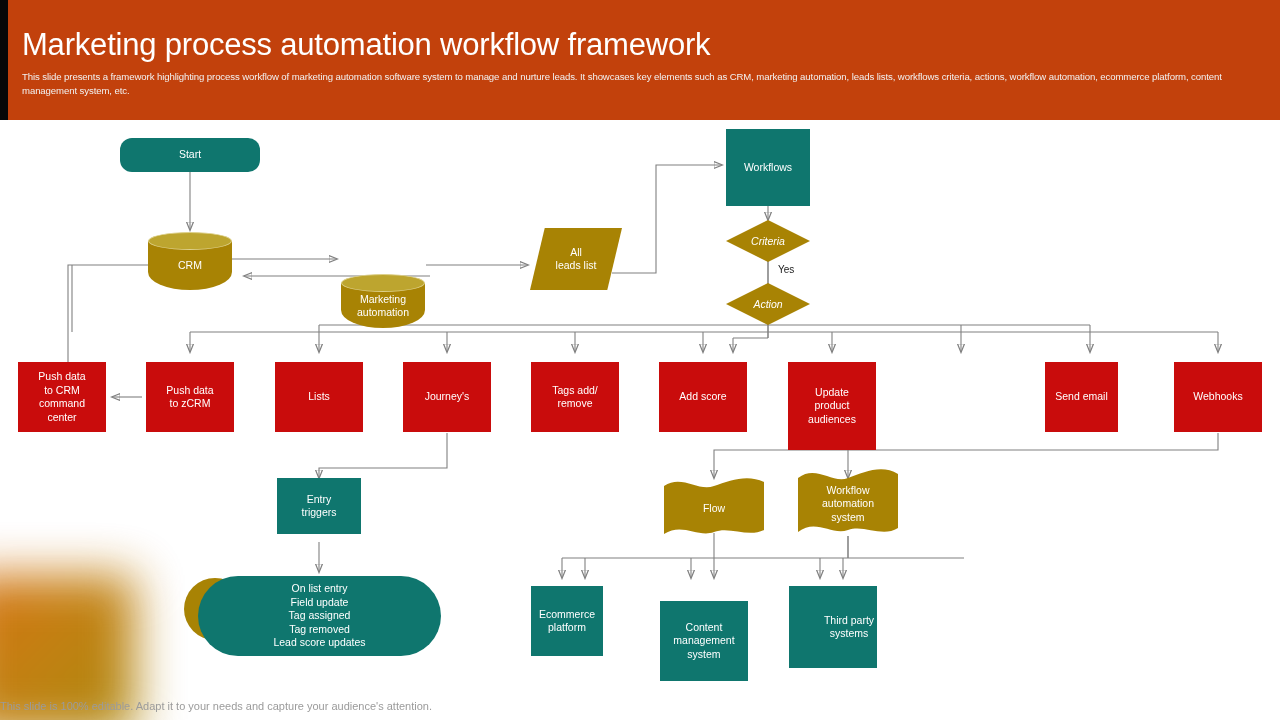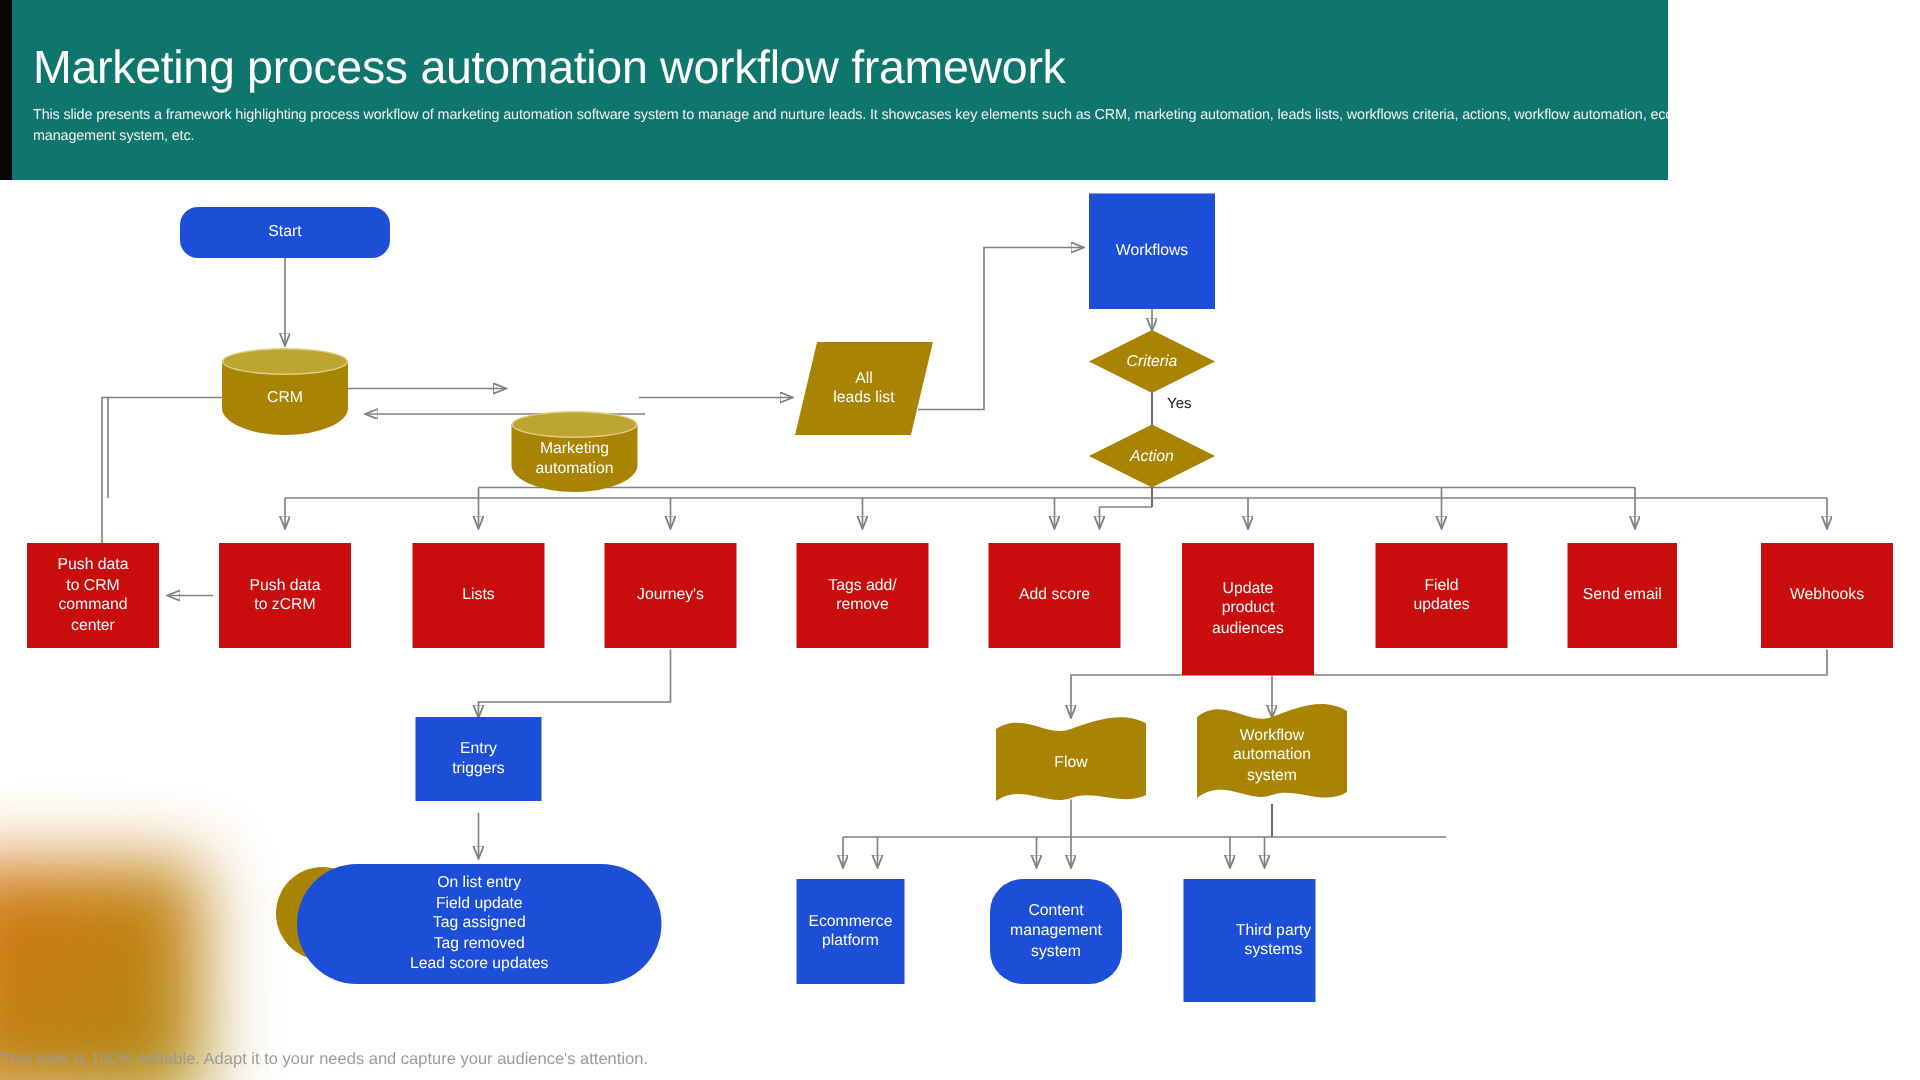--- a/index.html
+++ b/index.html
@@ -12,22 +12,22 @@
   #slide {
     position: relative;
     width: 1280px; height: 720px;
     background: #ffffff;
     overflow: hidden;
   }
 
   
   #header {
     position: absolute; left: 0; top: 0;
-    width: 1112px; height: 120px;
-    background: #0f766e;
+    width: 1280px; height: 120px;
+    background: #c2410c;
     overflow: hidden;
     padding-left: 16px;
   }
   #header-accent {
     position: absolute; left: 0; top: 0; width: 8px; height: 120px;
     background: #070707;
   }
   #slide-title {
     position: absolute; left: 22px; top: 26px;
     font-size: 31px; line-height: 38px;
@@ -61,21 +61,21 @@
   
   .node {
     position: absolute;
     display: flex; align-items: center; justify-content: center;
     text-align: center;
     color: #ffffff;
     font-size: 10.5px;
     line-height: 13.5px;
     z-index: 5;
   }
-  .gold   { background: #1d4ed8; }
+  .gold   { background: #0f766e; }
   .red    { background: #c90c0c; }
   .rounded-lg { border-radius: 12px; }
   .pill   { border-radius: 60px; }
 
   
   .cyl { position: absolute; z-index: 5; }
   .cyl .body {
     position: absolute; left: 0; top: 9px;
     width: 100%; height: calc(100% - 9px);
     background: #a88304;
@@ -320,26 +320,20 @@
   </div>
 
   <div class="node red" style="left:788px; top:362px; width:88px; height:88px;">
     <span>
       <span>Update</span><br>
       <span>product</span><br>
       <span>audiences</span>
     </span>
   </div>
 
-  <div class="node red" style="left:917px; top:362px; width:88px; height:70px;">
-    <span>
-      <span>Field</span><br>
-      <span>updates</span>
-    </span>
-  </div>
 
   <div class="node red" style="left:1045px; top:362px; width:73px; height:70px;">
     <span>Send email</span>
   </div>
 
   <div class="node red" style="left:1174px; top:362px; width:88px; height:70px;">
     <span>Webhooks</span>
   </div>
 
   <div class="node gold" style="left:277px; top:478px; width:84px; height:56px;">
@@ -379,21 +373,21 @@
     </div>
   </div>
 
   <div class="node gold" style="left:531px; top:586px; width:72px; height:70px;">
     <span>
       <span>Ecommerce</span><br>
       <span>platform</span>
     </span>
   </div>
 
-  <div class="node gold" style="left:660px; top:586px; width:88px; height:70px;border-radius:22px;">
+  <div class="node gold" style="left:660px; top:601px; width:88px; height:80px;">
     <span>
       <span>Content</span><br>
       <span>management</span><br>
       <span>system</span>
     </span>
   </div>
 
   <div class="node gold" style="left:789px; top:586px; width:88px; height:82px;padding-left:32px;">
     <span>
       <span>Third party</span><br>

